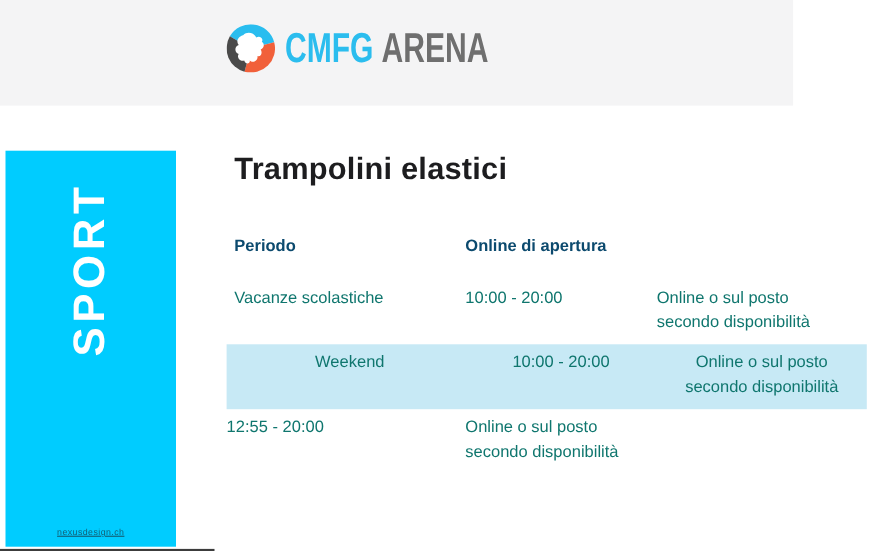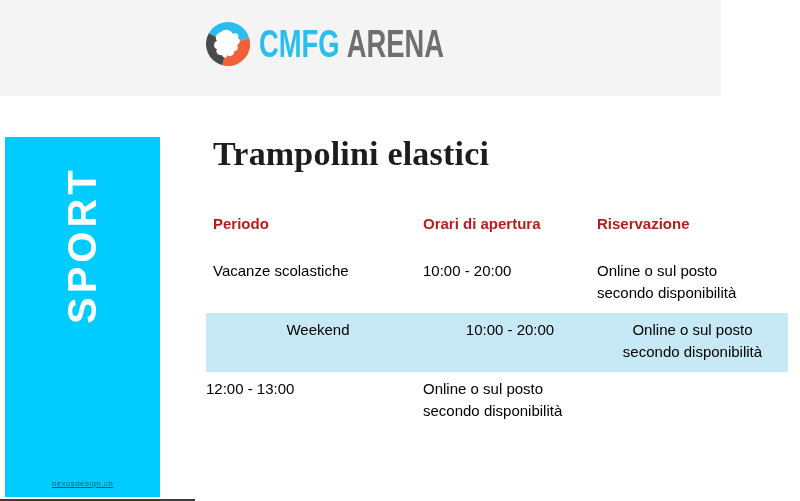--- a/index.html
+++ b/index.html
@@ -32,26 +32,26 @@
   }
   .sidebar-footer {
     position:absolute; bottom:9px; left:0; width:100%; text-align:center;
     font-size:8px; letter-spacing:0.4px; color:rgba(25,45,52,0.7); cursor:pointer;text-decoration:underline;
   }
   .bottom-strip { position:absolute; left:0; top:499px; width:195px; height:2px; background:#3c3c3c; }
 
   
   .page-title {
     position:absolute; left:213px; top:134px; margin:0;
-    font-size:34px; line-height:40px; font-weight:bold; color:#1d1d1f; letter-spacing:0.2px;font-family:Liberation Serif, serif;
+    font-size:28px; line-height:40px; font-weight:bold; color:#1d1d1f; letter-spacing:0.2px;
   }
   .schedule-table { position:absolute; left:206px; top:210px; width:582px; }
   .t-row { display:grid; grid-template-columns:217px 174px 191px; box-sizing:border-box; }
-  .t-head { height:44px; padding-top:3px; font-size:15px; font-weight:bold; color:#b91c1c; line-height:22px; }
-  .t-data { min-height:59px; padding-top:6px; font-size:15px; color:#000000; line-height:22px; cursor:pointer; }
+  .t-head { height:44px; padding-top:3px; font-size:15px; font-weight:bold; color:#0c4a6e; line-height:22px; }
+  .t-data { min-height:59px; padding-top:6px; font-size:15px; color:#0f766e; line-height:22px; cursor:pointer; }
   .t-data.highlight { background:#c7e9f5;text-align:center; }
   .cell-first { padding-left:7px; }
   .cell { display:block; }
 </style>
 </head>
 <body>
 
 <div class="page">
 
   <header class="header">
@@ -75,22 +75,21 @@
   </aside>
   <div class="bottom-strip"></div>
 
   <main>
     <h1 class="page-title">Trampolini elastici</h1>
 
     <div class="schedule-table">
 
       <div class="t-row t-head">
         <span class="cell cell-first">Periodo</span>
-        <span class="cell">Orari di apertura</span>
-        <span class="cell">Riservazione</span>
+        <span class="cell">Online di apertura</span>
       </div>
 
       <div class="t-row t-data">
         <span class="cell cell-first">Vacanze scolastiche</span>
         <span class="cell">10:00 - 20:00</span>
         <span class="cell">
           <span class="cell">Online o sul posto</span>
           <span class="cell">secondo disponibilità</span>
         </span>
       </div>
@@ -98,21 +97,21 @@
       <div class="t-row t-data highlight">
         <span class="cell cell-first">Weekend</span>
         <span class="cell">10:00 - 20:00</span>
         <span class="cell">
           <span class="cell">Online o sul posto</span>
           <span class="cell">secondo disponibilità</span>
         </span>
       </div>
 
       <div class="t-row t-data">
-        <span class="cell">12:00 - 13:00</span>
+        <span class="cell">12:55 - 20:00</span>
         <span class="cell">
           <span class="cell">Online o sul posto</span>
           <span class="cell">secondo disponibilità</span>
         </span>
       </div>
 
     </div>
   </main>
 
 </div>

